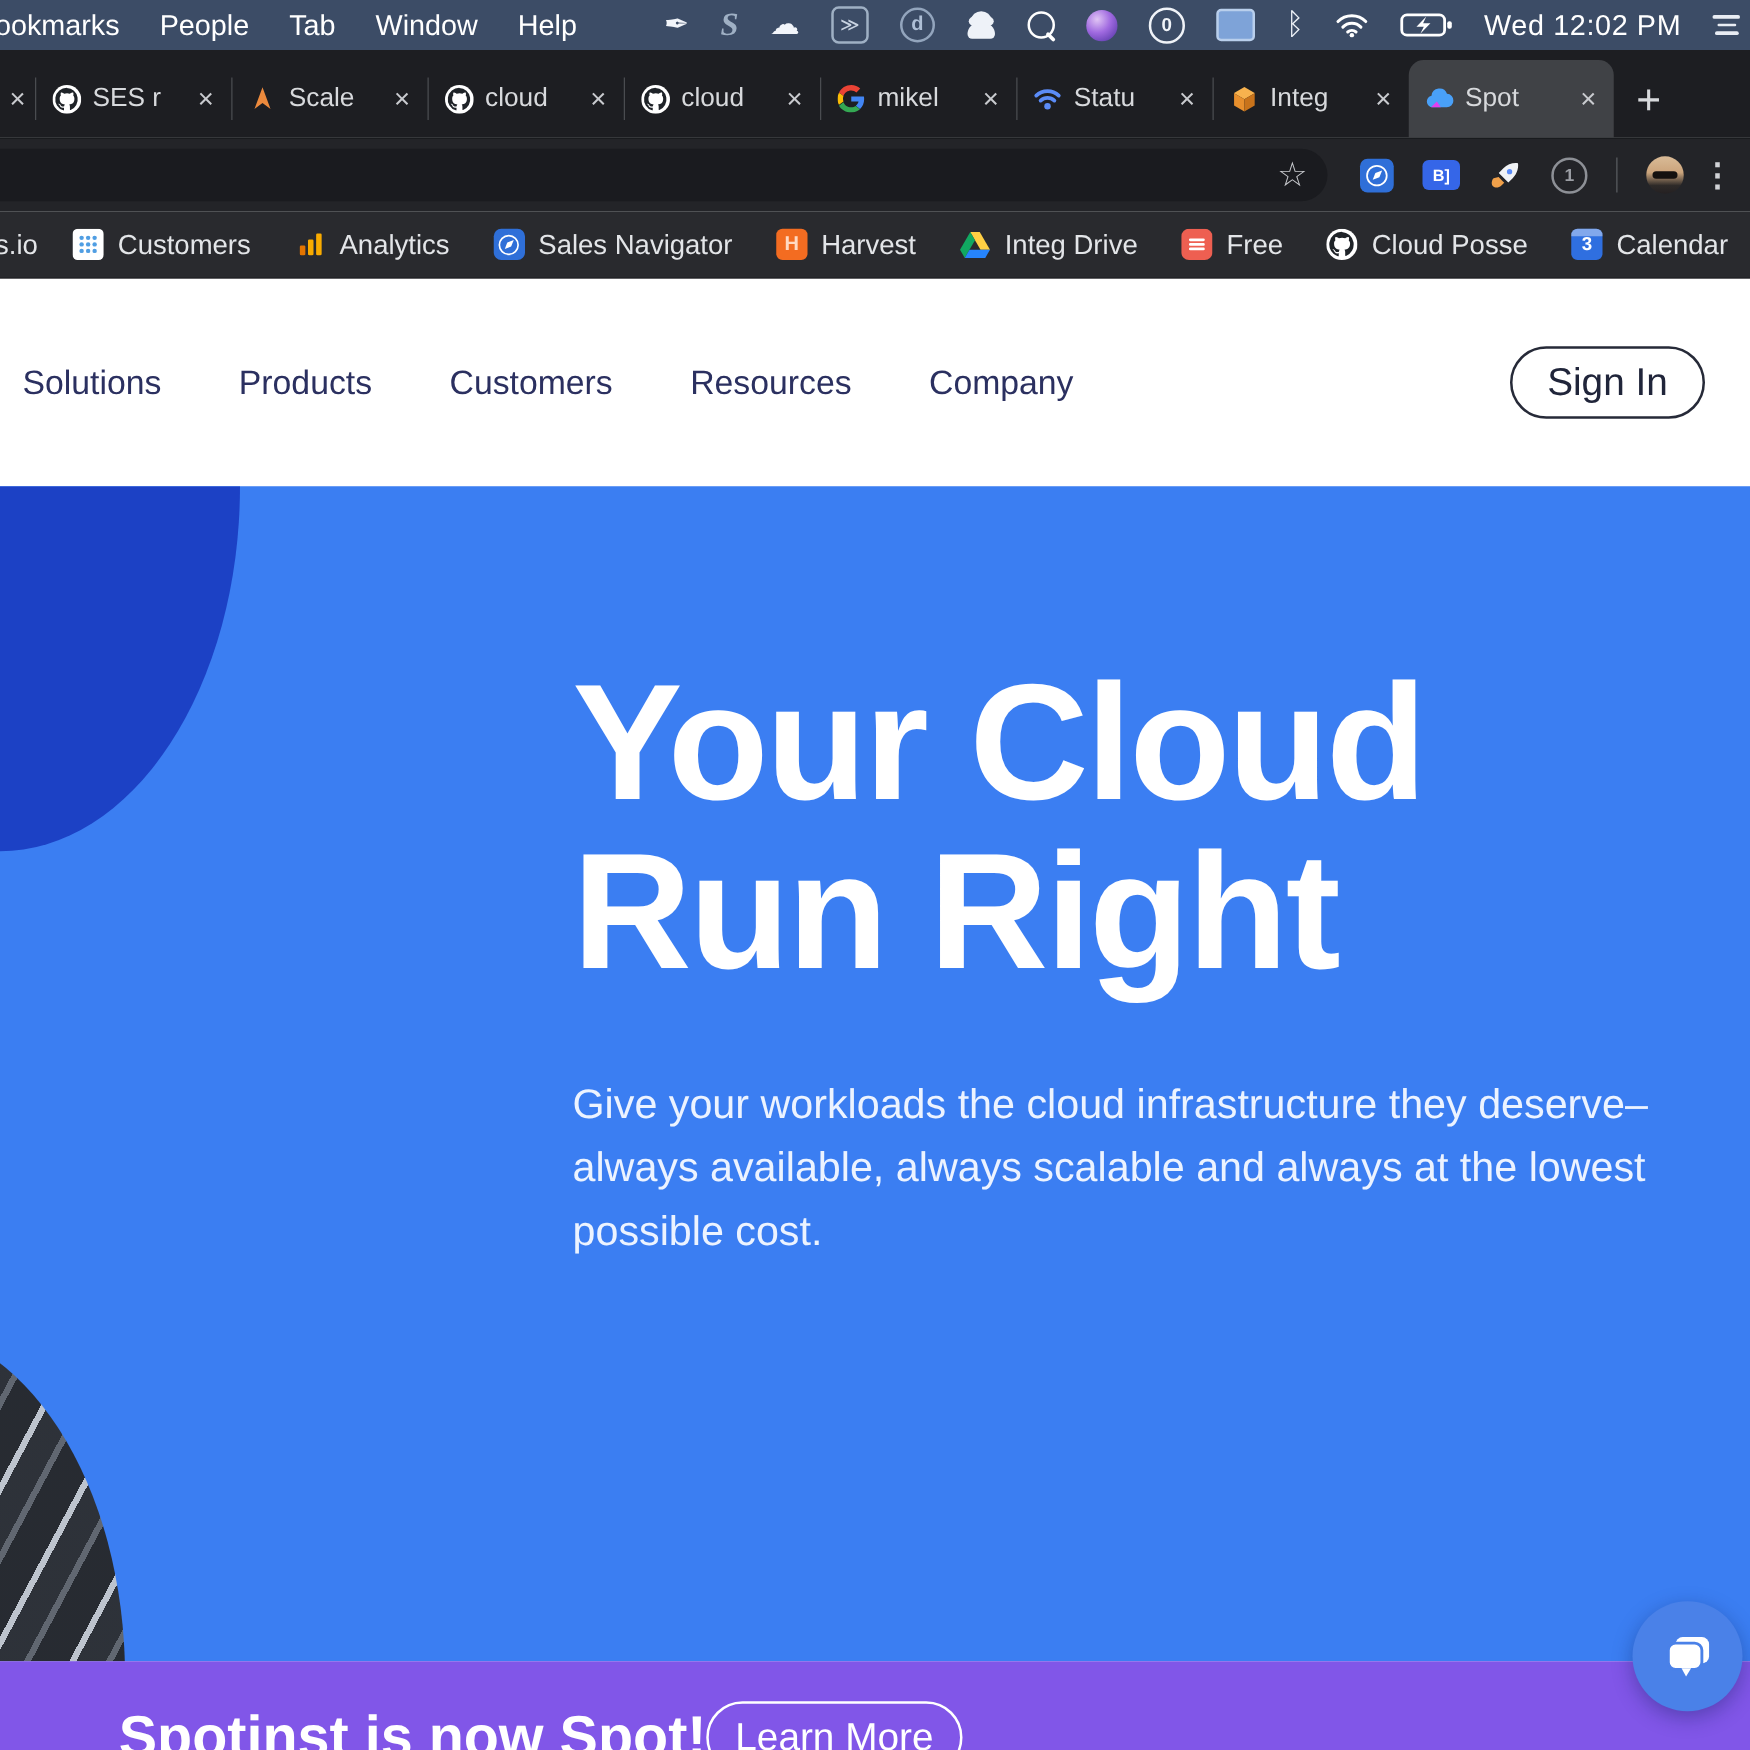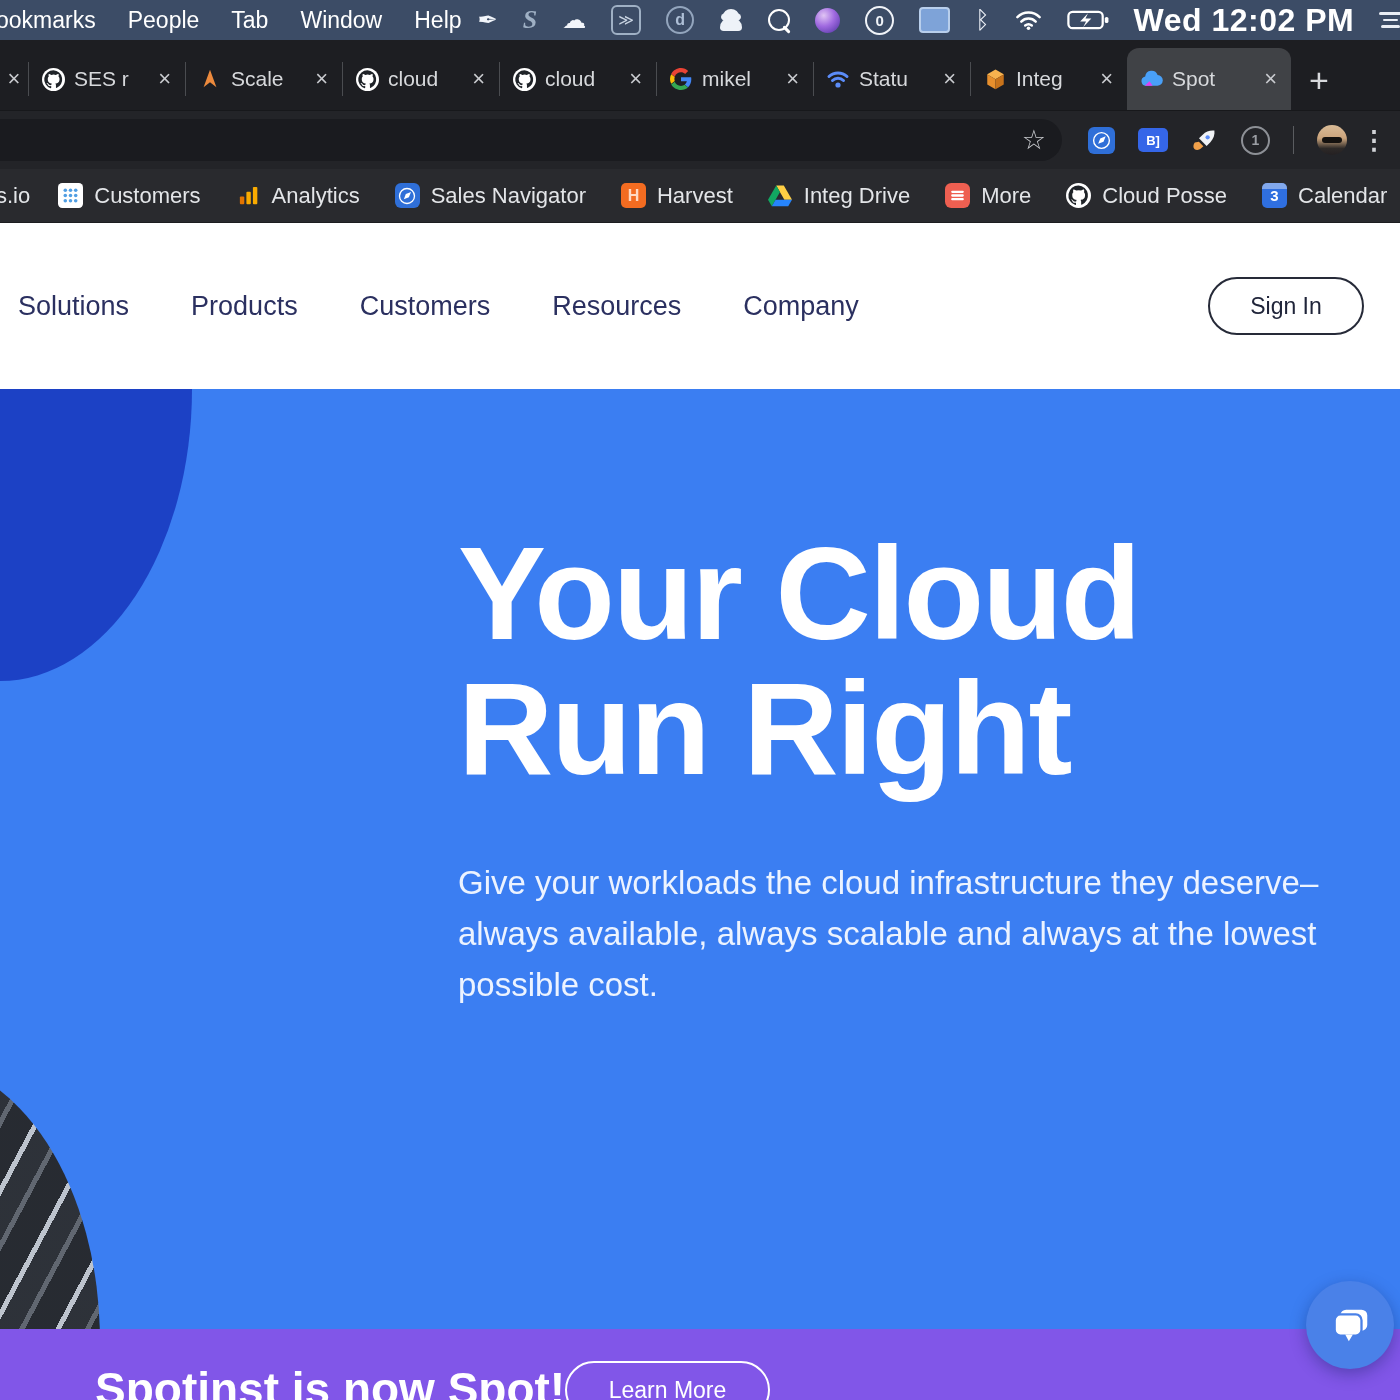--- a/index.html
+++ b/index.html
@@ -16,21 +16,21 @@
   .glyph{font-size:24px;line-height:1;color:#f2f5fa;}
   .s-logo{font-family:"Liberation Serif",serif;font-style:italic;font-weight:bold;color:#9fb0c4;font-size:26px;}
   .panel-sq{width:26px;height:26px;border:2px solid #9fb0c4;border-radius:6px;color:#c9d4e2;font-size:15px;display:flex;align-items:center;justify-content:center;}
   .d-circle{width:24px;height:24px;border:2px solid #93a5bd;border-radius:50%;color:#aebfd6;font-size:16px;display:flex;align-items:center;justify-content:center;font-weight:bold;}
   .mag{position:relative;width:18px;height:18px;border:2.6px solid #fff;border-radius:50%;}
   .mag::after{content:"";position:absolute;width:3px;height:9px;background:#fff;border-radius:2px;left:15px;top:14px;transform:rotate(-45deg);}
   .sphere{width:25px;height:25px;border-radius:50%;background:radial-gradient(circle at 35% 30%,#e0c4f4 0%,#a06ae0 45%,#4a2f9e 100%);}
   .zero-circle{width:25px;height:25px;border:2.4px solid #f0f3f8;border-radius:50%;color:#f0f3f8;font-size:15px;font-weight:bold;display:flex;align-items:center;justify-content:center;}
   .disp-sq{width:27px;height:22px;background:#7ea3d8;border:2px solid #b9cfec;border-radius:4px;}
   .rune{font-size:24px;color:#eef2f8;}
-  .clock{font-size:32px;font-weight:700;letter-spacing:.5px;white-space:nowrap;}
+  .clock{font-size:23px;font-weight:400;letter-spacing:.5px;white-space:nowrap;}
   .list-ic{display:inline-flex;flex-direction:column;gap:4px;}
   .list-ic i{display:block;height:2.6px;background:#e9edf4;border-radius:2px;}
   .list-ic i:nth-child(1){width:22px;}.list-ic i:nth-child(2){width:15px;}.list-ic i:nth-child(3){width:19px;}
   .gorilla{position:relative;width:24px;height:22px;}
   .gorilla::before{content:"";position:absolute;left:4px;top:0;width:16px;height:14px;background:#eef2f8;border-radius:50%;box-shadow:-5px 1px 0 -3px #eef2f8,5px 1px 0 -3px #eef2f8;}
   .gorilla::after{content:"";position:absolute;left:1px;top:9px;width:22px;height:13px;background:#eef2f8;border-radius:10px 10px 4px 4px;}
 
   
   .tabstrip{height:70px;background:#1d1e22;display:flex;align-items:flex-end;padding:0 6px 0 0;}
   .tab{display:flex;align-items:center;gap:9px;width:156px;height:62px;padding:0 12px;box-sizing:border-box;color:#d7d9dc;font-size:21px;justify-content:flex-end;}
@@ -60,21 +60,21 @@
   .bm{display:flex;align-items:center;gap:11px;margin-right:35px;white-space:nowrap;}
   .bm.partial{margin-left:-4px;margin-right:28px;}
   .bm-ic{display:inline-flex;width:25px;height:25px;align-items:center;justify-content:center;flex:none;}
   .cal-ic{position:relative;width:25px;height:25px;background:#2f6fe0;border-radius:5px;color:#fff;font-size:15px;font-weight:bold;display:flex;align-items:center;justify-content:center;}
   .cal-ic::before{content:"";position:absolute;top:0;left:0;right:0;height:6px;background:rgba(255,255,255,.4);border-radius:5px 5px 0 0;}
   .hv-ic{width:25px;height:25px;background:#f36c21;border-radius:5px;color:#ffd9c2;display:flex;align-items:center;justify-content:center;font-weight:bold;font-size:16px;}
 
   
   .siteheader{height:166px;background:#fff;display:flex;align-items:center;padding-left:18px;box-sizing:border-box;}
   .nav-link{font-size:27px;color:#2b3060;margin-right:62px;white-space:nowrap;}
-  .btn{display:flex;align-items:center;justify-content:center;border-radius:29px;font-size:23px;white-space:nowrap;box-sizing:border-box;}
+  .btn{display:flex;align-items:center;justify-content:center;border-radius:29px;font-size:31px;white-space:nowrap;box-sizing:border-box;}
   .signin{margin-left:auto;width:156px;height:58px;border:2px solid #262a38;color:#20253a;margin-right:36px;}
   .trial{width:250px;height:58px;background:#3b82f4;color:#fff;font-weight:bold;margin-right:3px;}
 
   
   .hero{position:relative;height:940px;background:#3b7ef2;overflow:hidden;}
   .hero-curve{position:absolute;top:0;left:0;width:192px;height:292px;background:#1c41c5;border-bottom-right-radius:100% 100%;}
   .hero-photo{position:absolute;left:-262px;top:672px;width:362px;height:560px;border-radius:50%;background:#2c3037;background-image:repeating-linear-gradient(118deg,rgba(215,222,232,.85) 0 5px,rgba(60,66,76,.1) 5px 26px,rgba(140,148,160,.55) 26px 31px,rgba(20,23,28,.2) 31px 58px);}
   .hero-title{position:absolute;left:458px;top:138px;color:#fff;font-weight:bold;font-size:132px;line-height:1.02;letter-spacing:-2px;margin:0;}
   .hero-title span{display:block;}
   .hero-desc{position:absolute;left:458px;top:468px;width:930px;font-size:33px;line-height:1.55;color:#ecf3ff;margin:0;}
@@ -322,21 +322,21 @@
     </span>
     <span class="bm">
       <span class="bm-ic">
           <svg viewBox="0 0 24 24" width="25" height="25">
             <rect width="24" height="24" rx="6" fill="#ee5f51"></rect>
             <g stroke="#fff" stroke-width="2.2" stroke-linecap="round">
               <path d="M7 8.5h10M7 12h10M7 15.5h10"></path>
             </g>
           </svg>
         </span>
-      <span>More</span>
+      <span>Free</span>
     </span>
     <span class="bm">
       <span class="bm-ic">
           <svg viewBox="0 0 16 16" width="25" height="25">
             <circle cx="8" cy="8" r="8" fill="#fff"></circle>
             <path fill="#1f2328" d="M8 1.6a6.4 6.4 0 0 0-2 12.5c.3.1.4-.1.4-.3v-1.2c-1.8.4-2.2-.8-2.2-.8-.3-.7-.7-.9-.7-.9-.6-.4 0-.4 0-.4.7 0 1 .7 1 .7.6 1 1.6.7 2 .6 0-.5.2-.8.4-1-1.4-.2-2.9-.7-2.9-3.2 0-.7.2-1.3.7-1.7-.1-.2-.3-.8 0-1.7 0 0 .5-.2 1.8.6a6 6 0 0 1 3.2 0c1.2-.8 1.8-.6 1.8-.6.3.9.1 1.5 0 1.7.4.4.7 1 .7 1.7 0 2.5-1.5 3-2.9 3.2.2.2.4.6.4 1.1v1.7c0 .2.1.4.4.3A6.4 6.4 0 0 0 8 1.6z"></path>
           </svg>
         </span>
       <span>Cloud Posse</span>
     </span>

